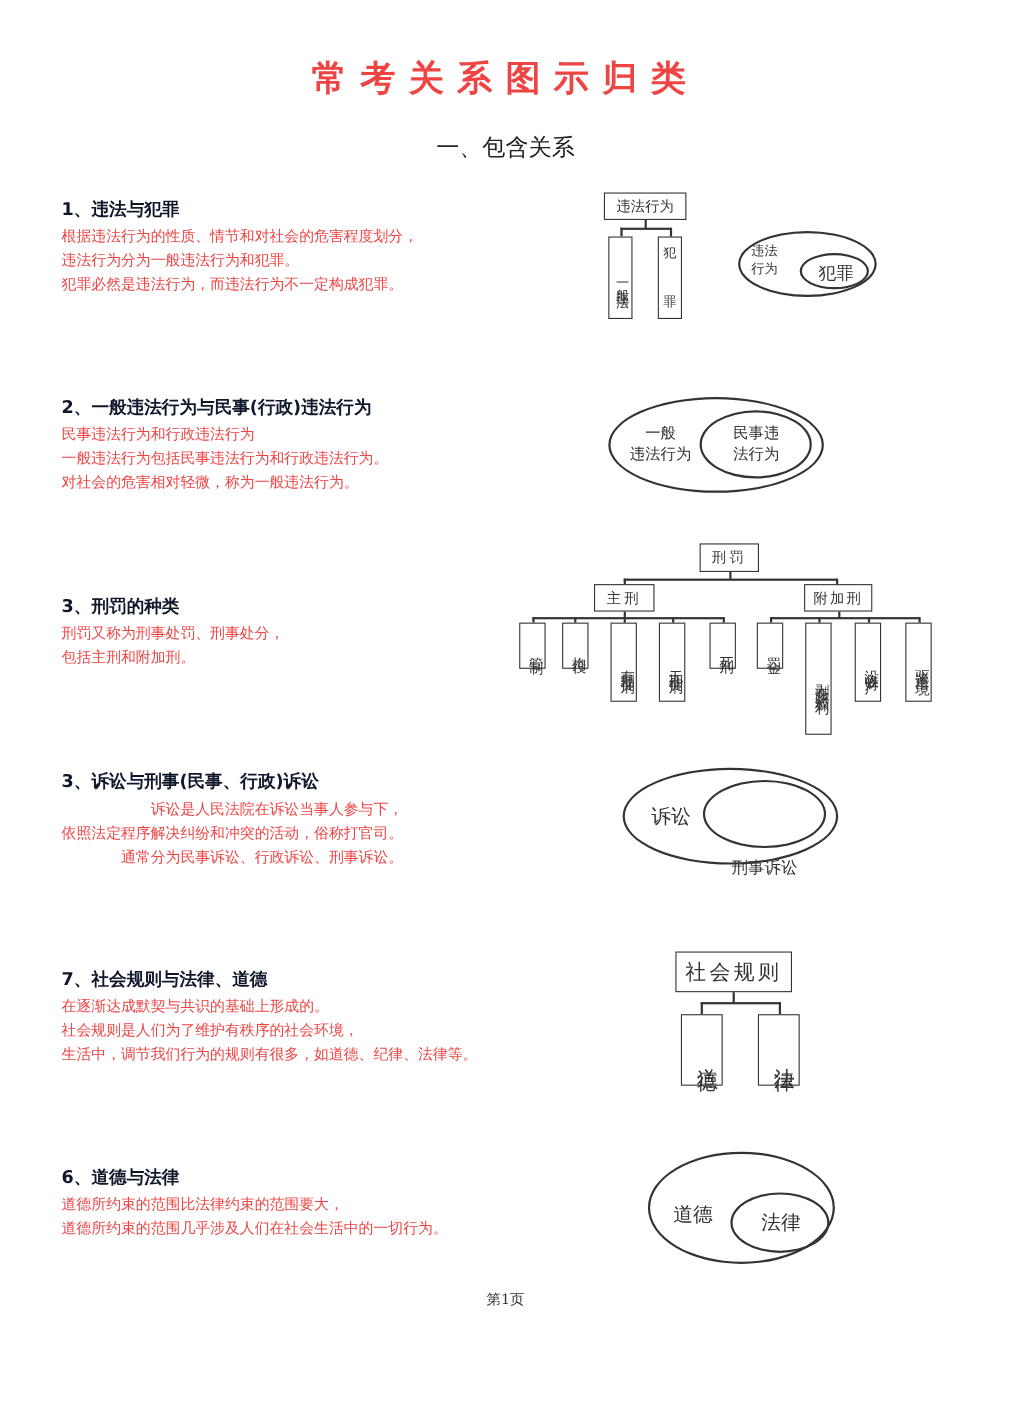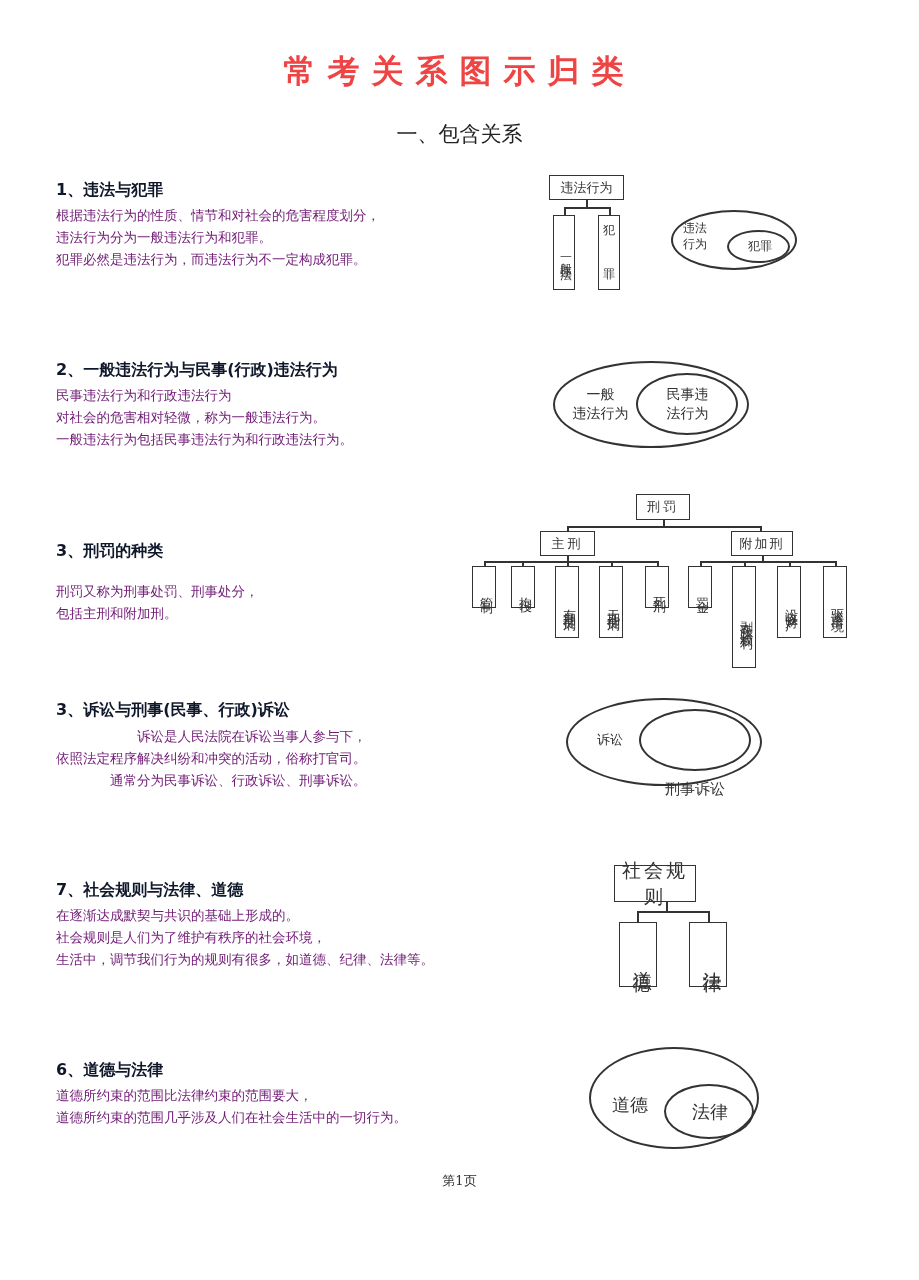--- a/index.html
+++ b/index.html
@@ -2,21 +2,21 @@
 <html><head>
 <meta charset="utf-8">
 <style>
   * { margin:0; padding:0; box-sizing:border-box; }
   html, body { width:919px; height:1280px; background:#ffffff; overflow:hidden; }
   body { position:relative; font-family:"DejaVu Sans", sans-serif; color:#1a1a1a; }
   .abs { position:absolute; }
   .title { left:0; width:919px; top:50px; text-align:center; font-family:"DejaVu Serif", serif; font-size:32px; font-weight:bold; letter-spacing:12px; color:#ef4444; }
   .subtitle { left:0; width:919px; top:120px; text-align:center; font-size:21px; color:#222; }
   .sec-head { font-size:16px; font-weight:bold; color:#0f172a; white-space:nowrap; }
-  .sec-body { font-family:"DejaVu Serif", serif; font-size:13.5px; line-height:22px; color:#701a75; white-space:nowrap; }
+  .sec-body { font-family:"DejaVu Serif", serif; font-size:13.5px; line-height:22px; color:#ef4444; white-space:nowrap; }
   .box { position:absolute; border:1.6px solid #333; background:#fff; font-family:"DejaVu Serif", serif; color:#333; display:flex; align-items:center; justify-content:center; text-align:center; }
   .vbox { writing-mode:vertical-rl; text-orientation:upright; letter-spacing:3px; align-items:flex-start; padding-top:6px; }
   .ellipse { position:absolute; border:2px solid #333; border-radius:50%; }
   .etext { position:absolute; font-family:"DejaVu Serif", serif; color:#333; text-align:center; line-height:1.35; }
   .line { position:absolute; background:#333; }
   .footer { left:0; width:919px; top:1172px; text-align:center; font-family:"DejaVu Serif", serif; font-size:13px; color:#333; }
 </style>
 </head>
 <body>
 
@@ -45,47 +45,47 @@
   </div>
 </div>
 
 <div>
   <div class="ellipse" style="left:671px; top:210px; width:126px; height:60px;"></div>
   <div class="ellipse" style="left:727px; top:230px; width:63px; height:33px;"></div>
   <div class="etext" style="left:683px; top:220px; font-size:12px;">
     <div>违法</div>
     <div>行为</div>
   </div>
-  <div class="etext" style="left:738px; top:238px; width:44px; font-size:12px;">犯罪</div>
+  <div class="etext" style="left:738px; top:238px; width:44px; font-size:16px;">犯罪</div>
 </div>
 
 <div class="abs" style="left:56px; top:360px;">
   <div class="sec-head">2、一般违法行为与民事(行政)违法行为</div>
   <div class="sec-body" style="margin-top:3px;">
     <div>民事违法行为和行政违法行为</div>
+    <div>一般违法行为包括民事违法行为和行政违法行为。</div>
     <div>对社会的危害相对轻微，称为一般违法行为。</div>
-    <div>一般违法行为包括民事违法行为和行政违法行为。</div>
   </div>
 </div>
 <div>
   <div class="ellipse" style="left:553px; top:361px; width:196px; height:87px;"></div>
   <div class="ellipse" style="left:636px; top:373px; width:102px; height:62px;"></div>
   <div class="etext" style="left:563px; top:385px; width:75px; font-size:14px;">
     <div>一般</div>
     <div>违法行为</div>
   </div>
   <div class="etext" style="left:650px; top:385px; width:75px; font-size:14px;">
     <div>民事违</div>
     <div>法行为</div>
   </div>
 </div>
 
 <div class="abs" style="left:56px; top:541px;">
   <div class="sec-head">3、刑罚的种类</div>
-  <div class="sec-body" style="margin-top:18px;">
+  <div class="sec-body" style="margin-top:3px;">
     <div>刑罚又称为刑事处罚、刑事处分，</div>
     <div>包括主刑和附加刑。</div>
   </div>
 </div>
 <div>
   <div class="box" style="left:636px; top:494px; width:54px; height:26px; font-size:13px; letter-spacing:3px;">刑罚</div>
 
   <div class="line" style="left:663px; top:520px; width:1.6px; height:7px;"></div>
   <div class="line" style="left:567px; top:526px; width:194px; height:1.6px;"></div>
   <div class="line" style="left:567px; top:526px; width:1.6px; height:7px;"></div>
@@ -125,34 +125,34 @@
   <div class="sec-head">3、诉讼与刑事(民事、行政)诉讼</div>
   <div class="sec-body" style="margin-top:4px;text-align:right;">
     <div>诉讼是人民法院在诉讼当事人参与下，</div>
     <div>依照法定程序解决纠纷和冲突的活动，俗称打官司。</div>
     <div>通常分为民事诉讼、行政诉讼、刑事诉讼。</div>
   </div>
 </div>
 <div>
   <div class="ellipse" style="left:566px; top:698px; width:196px; height:88px;"></div>
   <div class="ellipse" style="left:639px; top:709px; width:112px; height:62px;"></div>
-  <div class="etext" style="left:585px; top:731px; width:50px; font-size:13px;">诉讼</div>
+  <div class="etext" style="left:585px; top:731px; width:50px; font-size:18px;">诉讼</div>
   <div class="etext" style="left:650px; top:731px; width:90px; font-size:15px;margin-top:48px;">刑事诉讼</div>
 </div>
 
 <div class="abs" style="left:56px; top:880px;">
   <div class="sec-head">7、社会规则与法律、道德</div>
   <div class="sec-body" style="margin-top:3px;">
     <div>在逐渐达成默契与共识的基础上形成的。</div>
     <div>社会规则是人们为了维护有秩序的社会环境，</div>
     <div>生活中，调节我们行为的规则有很多，如道德、纪律、法律等。</div>
   </div>
 </div>
 <div>
-  <div class="box" style="left:614px; top:865px; width:82px; height:37px; font-size:19px; letter-spacing:3px;">社会规则</div>
+  <div class="box" style="left:614px; top:865px; width:106px; height:37px; font-size:19px; letter-spacing:3px;">社会规则</div>
   <div class="line" style="left:666px; top:902px; width:1.8px; height:10px;"></div>
   <div class="line" style="left:637px; top:911px; width:72px; height:1.8px;"></div>
   <div class="line" style="left:637px; top:911px; width:1.8px; height:12px;"></div>
   <div class="line" style="left:708px; top:911px; width:1.8px; height:12px;"></div>
   <div class="box vbox" style="left:619px; top:922px; width:38px; height:65px; font-size:19px; padding-top:8px;">道德</div>
   <div class="box vbox" style="left:689px; top:922px; width:38px; height:65px; font-size:19px; padding-top:8px;">法律</div>
 </div>
 
 <div class="abs" style="left:56px; top:1060px;">
   <div class="sec-head">6、道德与法律</div>

